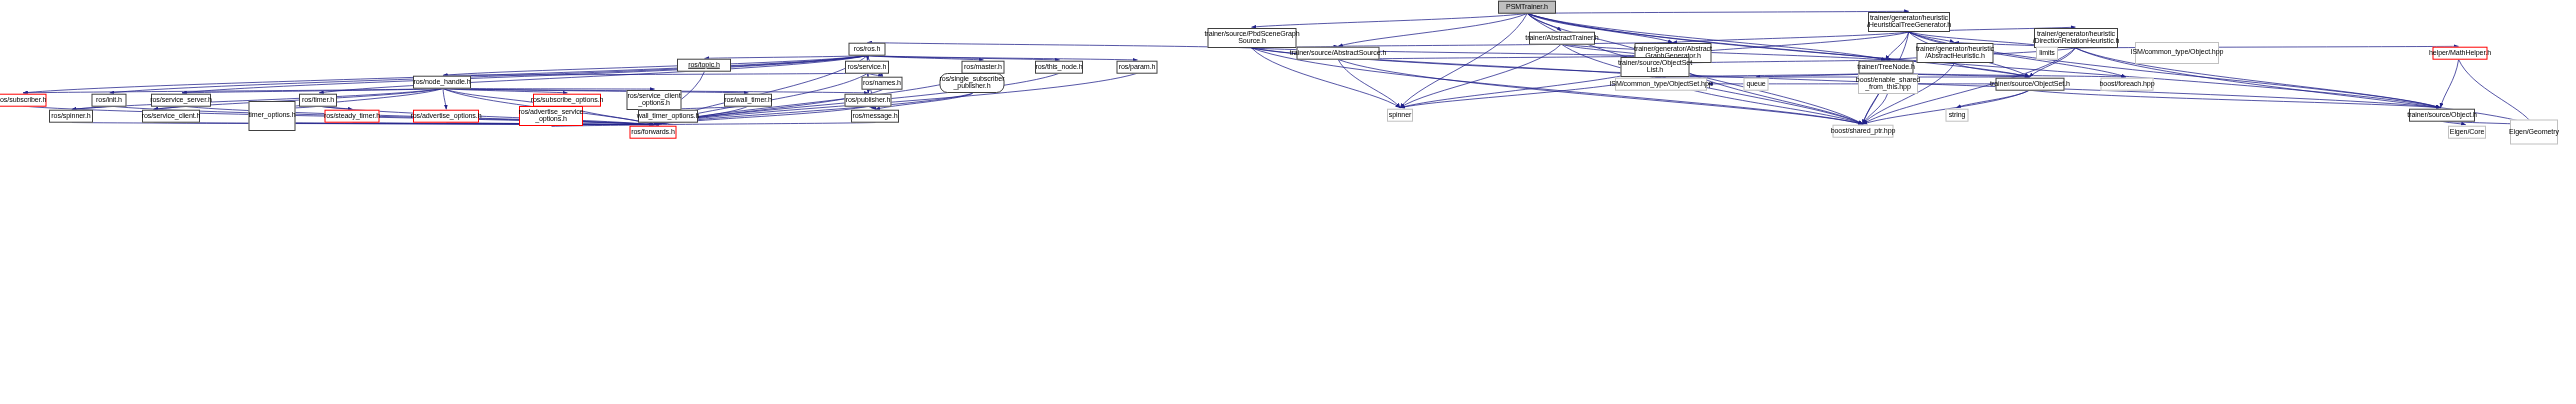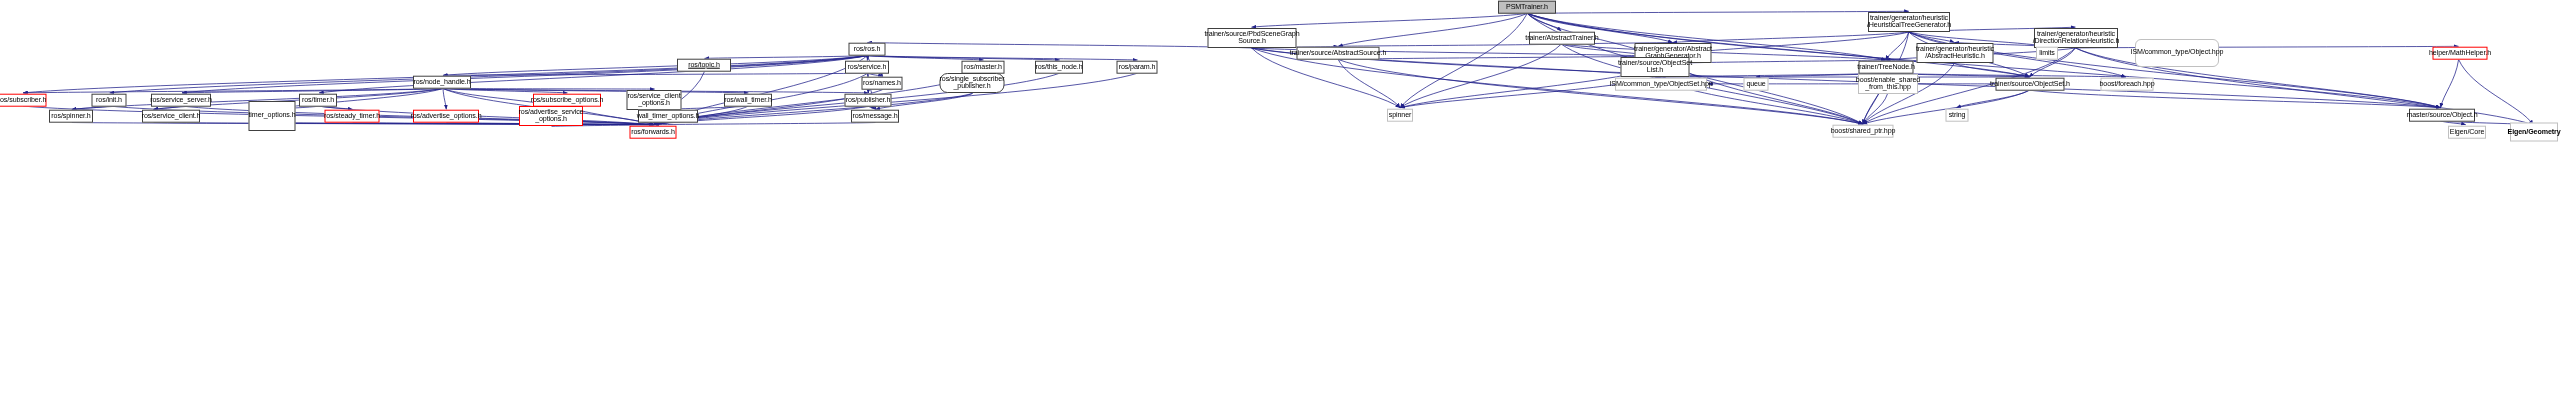--- a/index.html
+++ b/index.html
@@ -186,21 +186,21 @@
       <div class="node" style="left: 1562px; top: 38px; width: 66px; height: 12.6px;">trainer/AbstractTrainer.h</div>
       <div class="node" style="left: 2076px; top: 38px; width: 84px; height: 20px;">trainer/generator/heuristic
 /DirectionRelationHeuristic.h</div>
       <div class="node red" style="left: 2460px; top: 53px; width: 55px; height: 12.6px;">helper/MathHelper.h</div>
       <div class="node" style="left: 1338px; top: 53px; width: 83px; height: 12.6px;">trainer/source/AbstractSource.h</div>
       <div class="node" style="left: 1673px; top: 53px; width: 77px; height: 20px;">trainer/generator/Abstract
 GraphGenerator.h</div>
       <div class="node" style="left: 1955px; top: 53px; width: 77px; height: 20px;">trainer/generator/heuristic
 /AbstractHeuristic.h</div>
       <div class="node ext" style="left: 2047px; top: 53px; width: 22px; height: 12.6px;">limits</div>
-      <div class="node ext" style="left: 2177px; top: 53px; width: 84px; height: 28px; border-radius: 6px;">ISM/common_type/Object.hpp</div>
+      <div class="node ext" style="left: 2177px; top: 53px; width: 84px; height: 22px;">ISM/common_type/Object.hpp</div>
       <div class="node" style="left: 867px; top: 49px; width: 37px; height: 12.6px;">ros/ros.h</div>
       <div class="node" style="left: 1655px; top: 67px; width: 69px; height: 20px;">trainer/source/ObjectSet
 List.h</div>
       <div class="node" style="left: 1886px; top: 67px; width: 55px; height: 12.6px;">trainer/TreeNode.h</div>
       <div class="node" style="left: 704px; top: 65px; width: 54px; height: 12.6px; text-decoration: underline;">ros/topic.h</div>
       <div class="node" style="left: 867px; top: 67px; width: 44px; height: 12.6px;">ros/service.h</div>
       <div class="node" style="left: 983px; top: 67px; width: 43px; height: 12.6px;">ros/master.h</div>
       <div class="node" style="left: 1059px; top: 67px; width: 48px; height: 12.6px;">ros/this_node.h</div>
       <div class="node" style="left: 1137px; top: 67px; width: 41px; height: 12.6px;">ros/param.h</div>
       <div class="node ext" style="left: 1661px; top: 84px; width: 92px; height: 12.6px;">ISM/common_type/ObjectSet.hpp</div>
@@ -227,19 +227,19 @@
       <div class="node" style="left: 272px; top: 116px; width: 47px; height: 30px;">timer_options.h</div>
       <div class="node red" style="left: 352px; top: 116px; width: 55px; height: 12.6px;">ros/steady_timer.h</div>
       <div class="node red" style="left: 446px; top: 116px; width: 66px; height: 12.6px;">ros/advertise_options.h</div>
       <div class="node red" style="left: 551px; top: 116px; width: 64px; height: 20px;">ros/advertise_service
 _options.h</div>
       <div class="node" style="left: 668px; top: 116px; width: 60px; height: 12.6px;">wall_timer_options.h</div>
       <div class="node" style="left: 875px; top: 116px; width: 48px; height: 12.6px;">ros/message.h</div>
       <div class="node red" style="left: 653px; top: 132px; width: 47px; height: 12.6px;">ros/forwards.h</div>
       <div class="node ext" style="left: 1400px; top: 115px; width: 26px; height: 12.6px;">spinner</div>
       <div class="node ext" style="left: 1957px; top: 115px; width: 23px; height: 12.6px;">string</div>
-      <div class="node" style="left: 2442px; top: 115px; width: 66px; height: 12.6px;">master/source/Object.h</div>
+      <div class="node" style="left: 2442px; top: 115px; width: 66px; height: 12.6px;">trainer/source/Object.h</div>
       <div class="node ext" style="left: 1863px; top: 131px; width: 61px; height: 12.6px;">boost/shared_ptr.hpp</div>
       <div class="node ext" style="left: 2467px; top: 132px; width: 38px; height: 12.6px;">Eigen/Core</div>
-      <div class="node ext" style="left: 2534px; top: 132px; width: 48px; height: 19px; font-weight: bold;">Eigen/Geometry</div>
+      <div class="node ext" style="left: 2534px; top: 132px; width: 48px; height: 25px;">Eigen/Geometry</div>
     </div>
 </div>
 
 
 </body></html>

